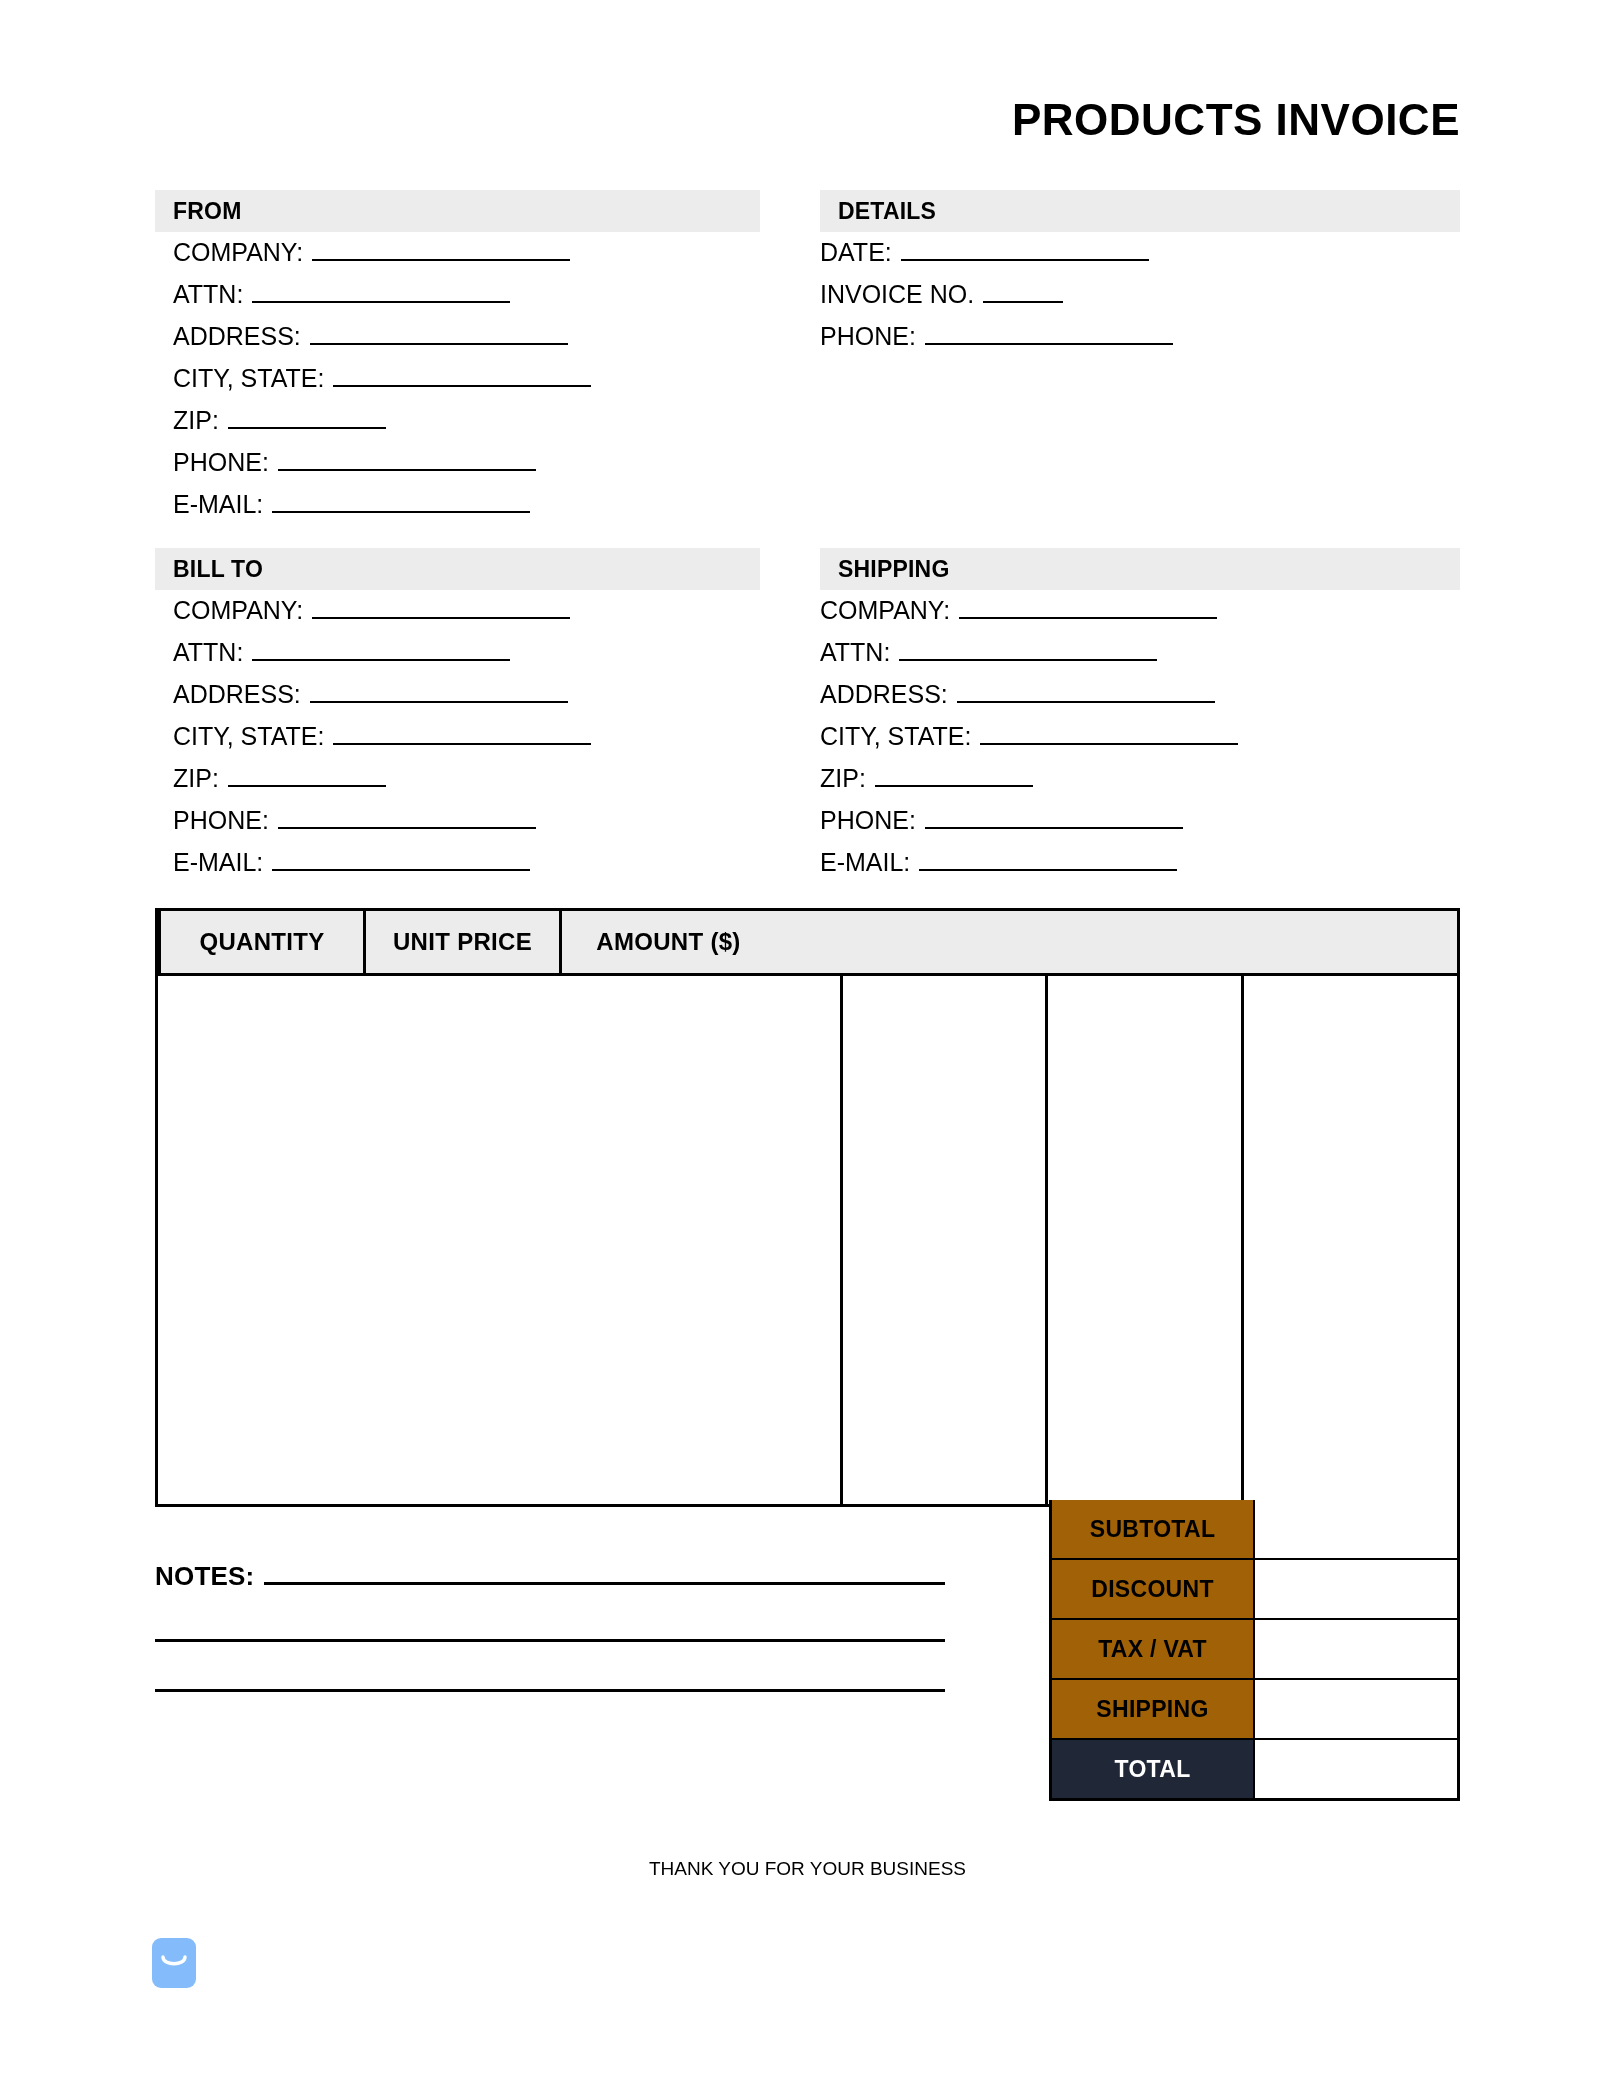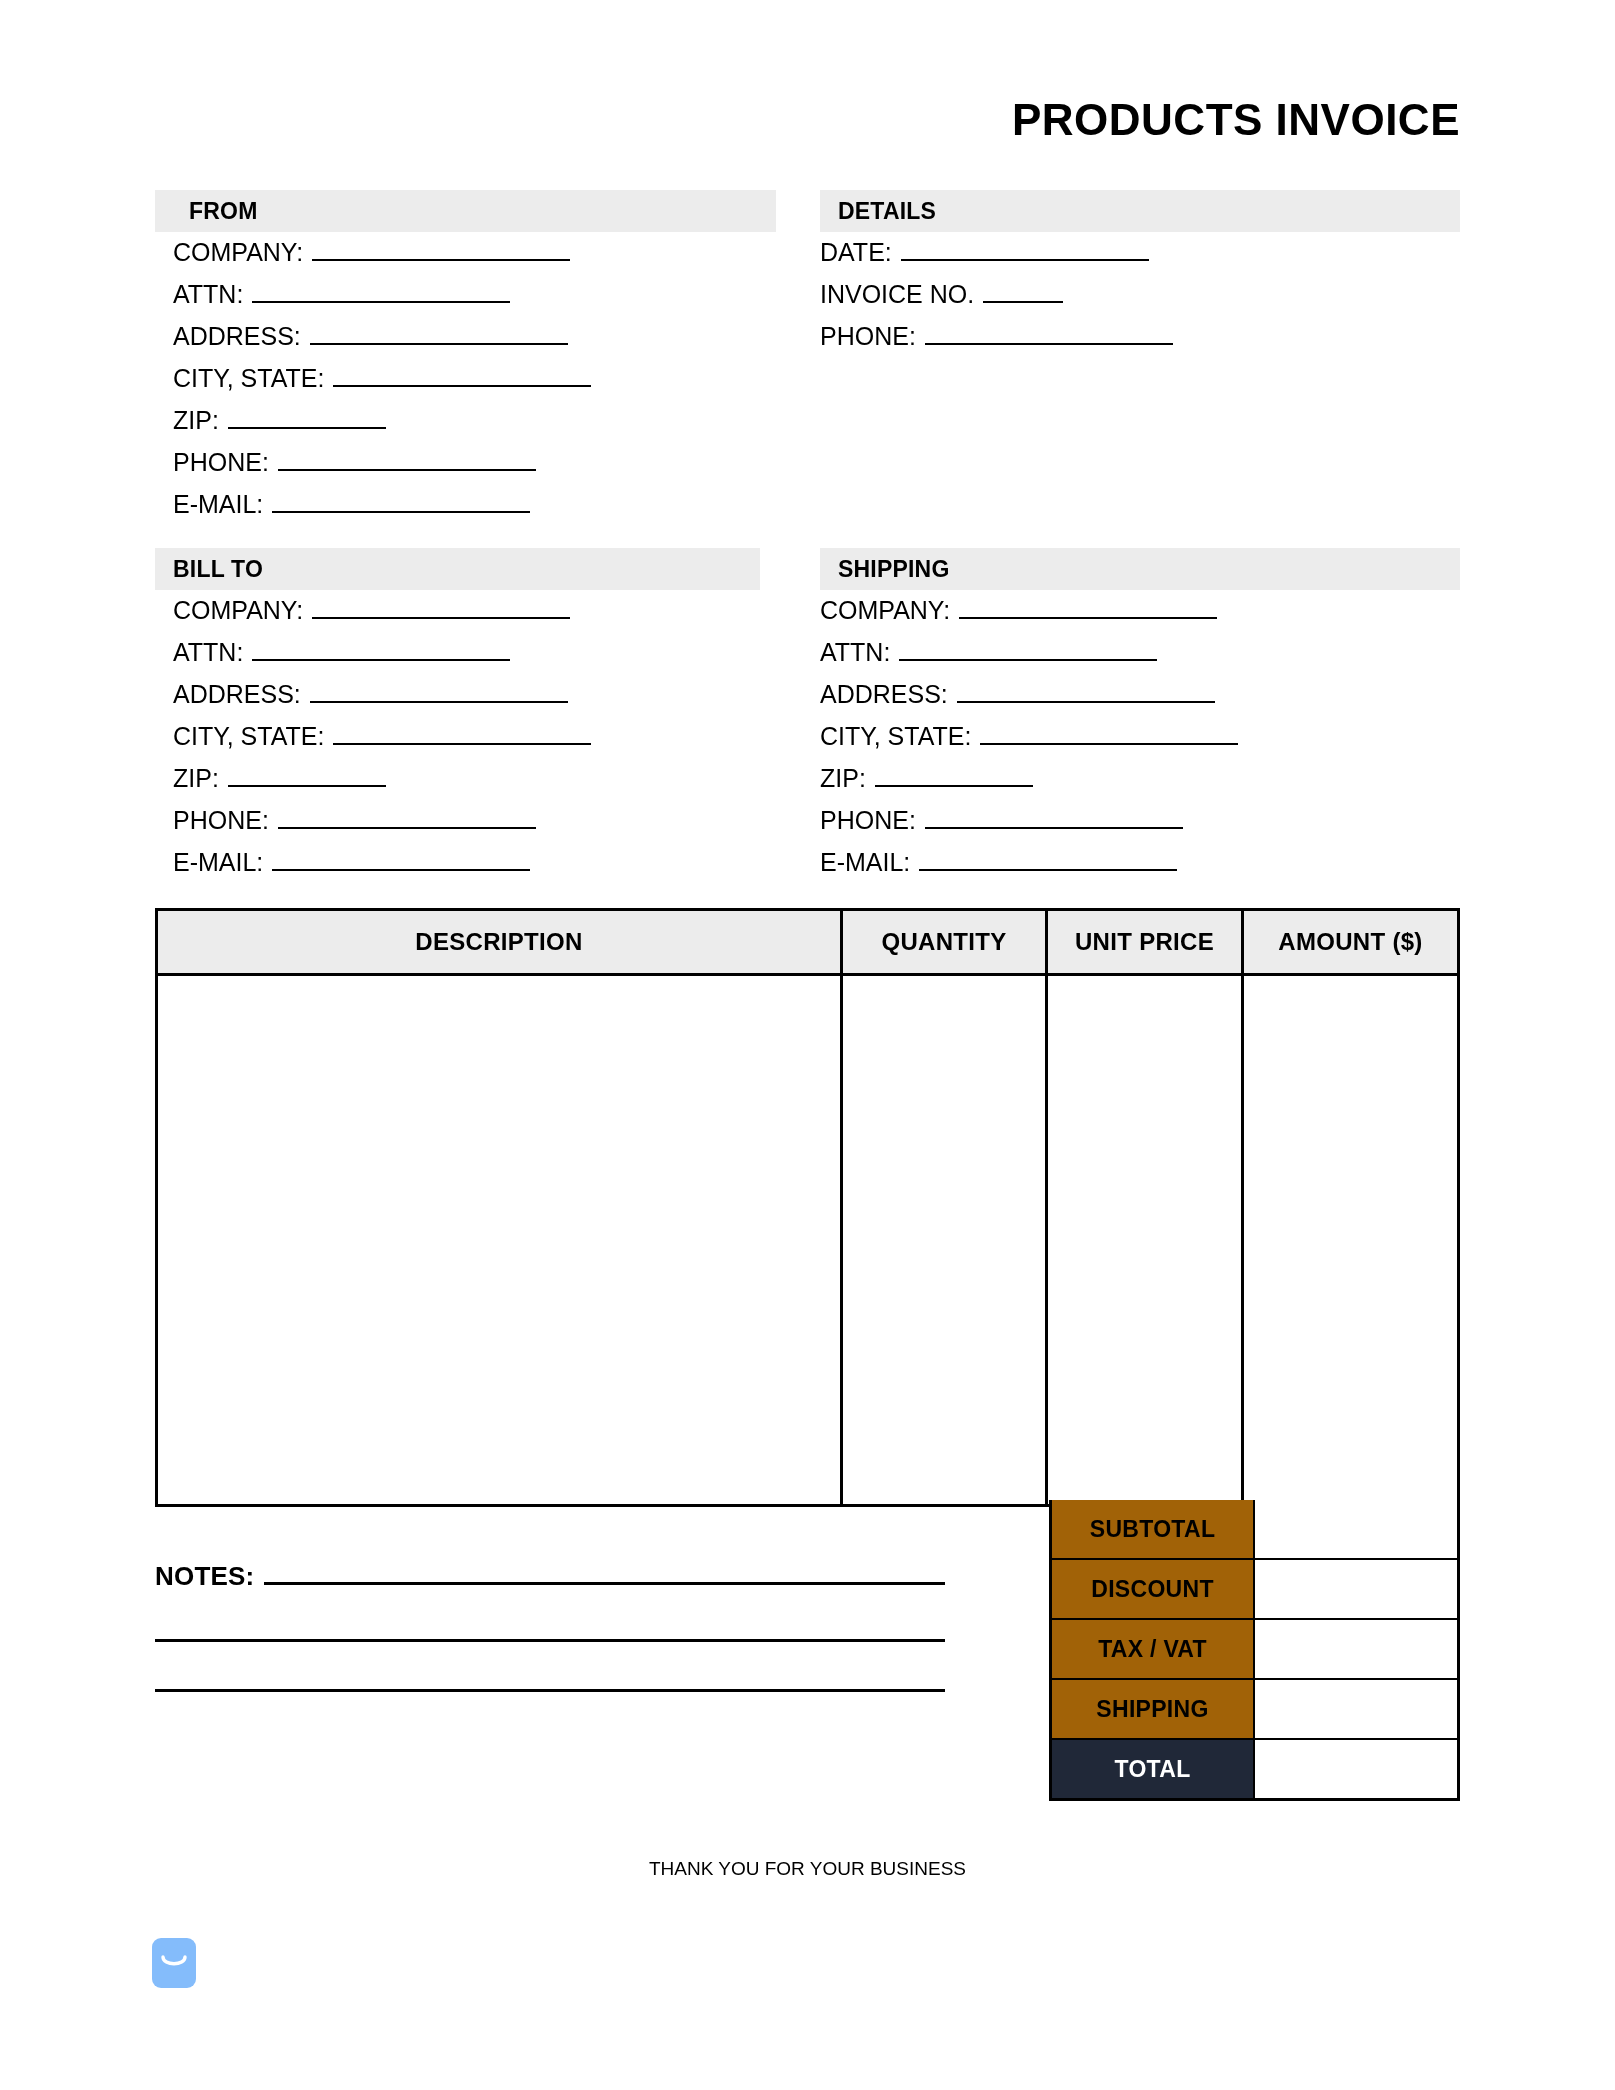--- a/index.html
+++ b/index.html
@@ -42,21 +42,21 @@
     display: flex;
     align-items: center;
   }
   .band-label {
     font-size: 23px;
     font-weight: bold;
     padding-left: 18px;
     letter-spacing: 0.2px;
   }
 
-  .band-from     { left: 155px; top: 190px; width: 605px; padding-left: 16px; }
+  .band-from     { left: 155px; top: 190px; width: 605px; }
   .band-details  { left: 820px; top: 190px; width: 640px; }
   .band-billto   { left: 155px; top: 548px; width: 605px; }
   .band-shipping { left: 820px; top: 548px; width: 640px; }
 
   
   .fields {
     position: absolute;
   }
   .fields-from     { left: 173px; top: 238px; }
   .fields-details  { left: 820px; top: 238px; }
@@ -331,21 +331,20 @@
         <span class="field-rule" style="width: 258px;"></span>
       </div>
       <div class="field-row">
         <span class="field-label">E-MAIL:</span>
         <span class="field-rule" style="width: 258px;"></span>
       </div>
     </div>
 
   <div class="items-table">
     <div class="items-head">
-      <div class="col col-desc">DESCRIPTION</div>
       <div class="col col-qty">QUANTITY</div>
       <div class="col col-price">UNIT PRICE</div>
       <div class="col col-amt">AMOUNT ($)</div>
     </div>
     <div class="items-body">
       <div class="col col-desc"></div>
       <div class="col col-qty"></div>
       <div class="col col-price"></div>
       <div class="col col-amt"></div>
     </div>

